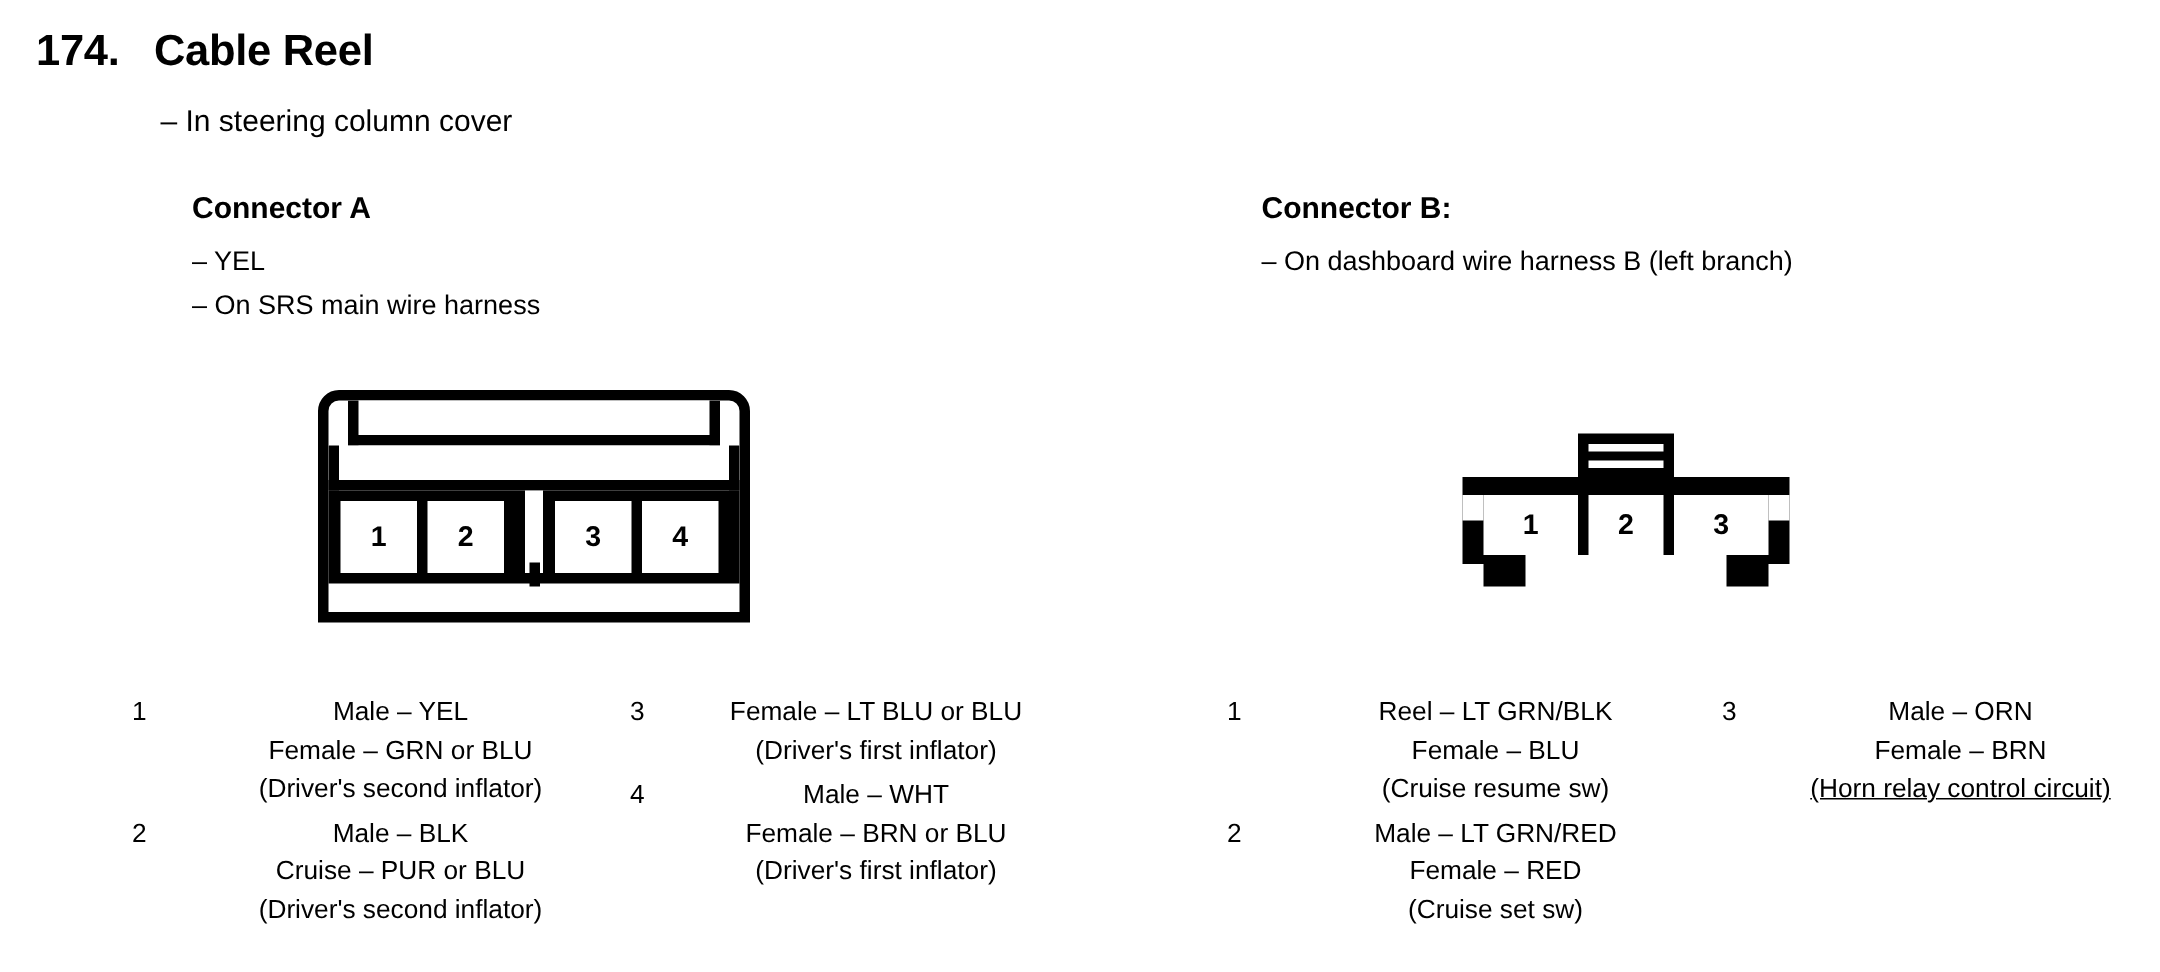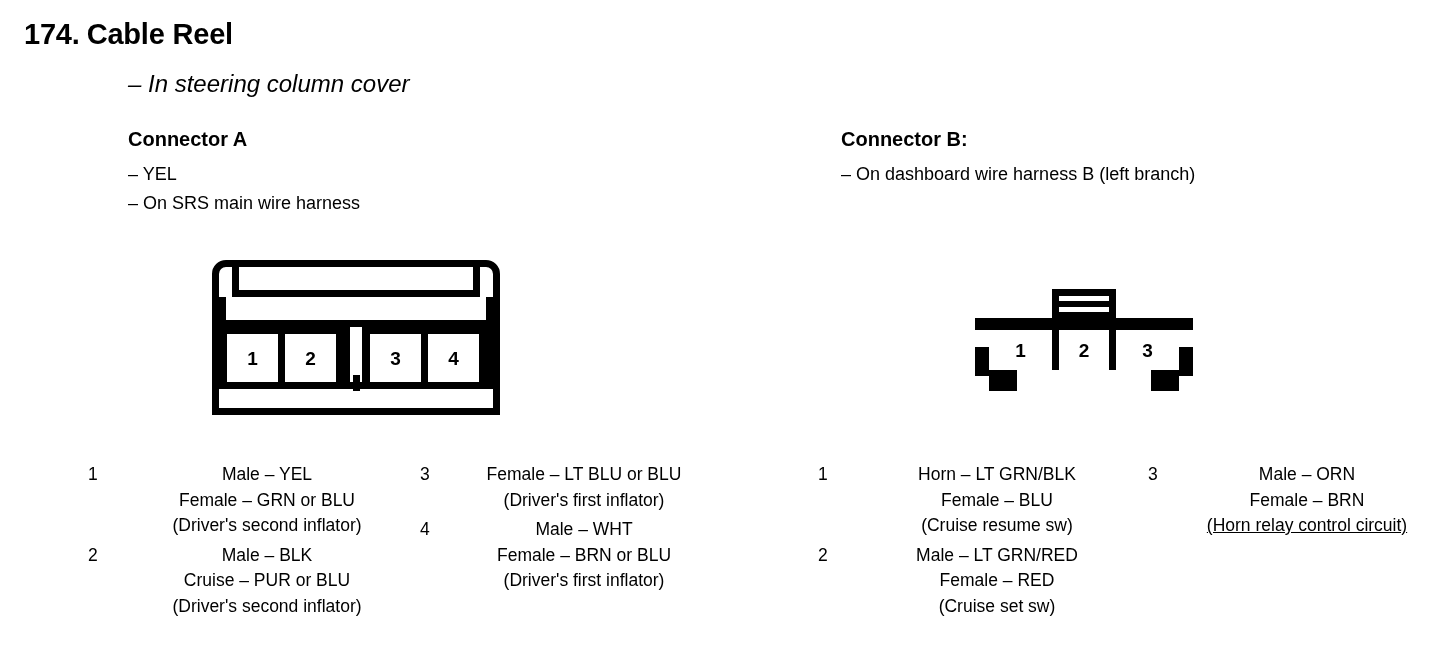--- a/index.html
+++ b/index.html
@@ -20,29 +20,28 @@
   
   .page-title {
     position: absolute;
     left: 24px;
     top: 18px;
     font-size: 29px;
     font-weight: bold;
     letter-spacing: -0.2px;
     white-space: nowrap;
   }
-  .page-title .num { margin-right: 7px; }
+  .page-title .num { margin-right: 23px; }
 
   .subtitle {
     position: absolute;
-    left: 128px;
+    left: 107px;
     top: 70px;
-    font-size: 24px;
+    font-size: 20px;
     white-space: nowrap;
-    font-style: italic;
   }
 
   
   .conn-block { position: absolute; }
   .conn-a-block { left: 128px; top: 128px; }
   .conn-b-block { left: 841px; top: 128px; }
 
   .conn-heading {
     font-size: 20px;
     font-weight: bold;
@@ -351,21 +350,21 @@
     <span class="pin-num">4</span>
     <div class="pin-line">Male – WHT</div>
     <div class="pin-line">Female – BRN or BLU</div>
     <div class="pin-line">(Driver's first inflator)</div>
   </div>
 </div>
 
 <div class="pin-col pin-col-b1">
   <div class="pin-entry">
     <span class="pin-num">1</span>
-    <div class="pin-line">Horn – LT GRN/BLK</div>
+    <div class="pin-line">Reel – LT GRN/BLK</div>
     <div class="pin-line">Female – BLU</div>
     <div class="pin-line">(Cruise resume sw)</div>
   </div>
   <div class="pin-entry">
     <span class="pin-num">2</span>
     <div class="pin-line">Male – LT GRN/RED</div>
     <div class="pin-line">Female – RED</div>
     <div class="pin-line">(Cruise set sw)</div>
   </div>
 </div>

